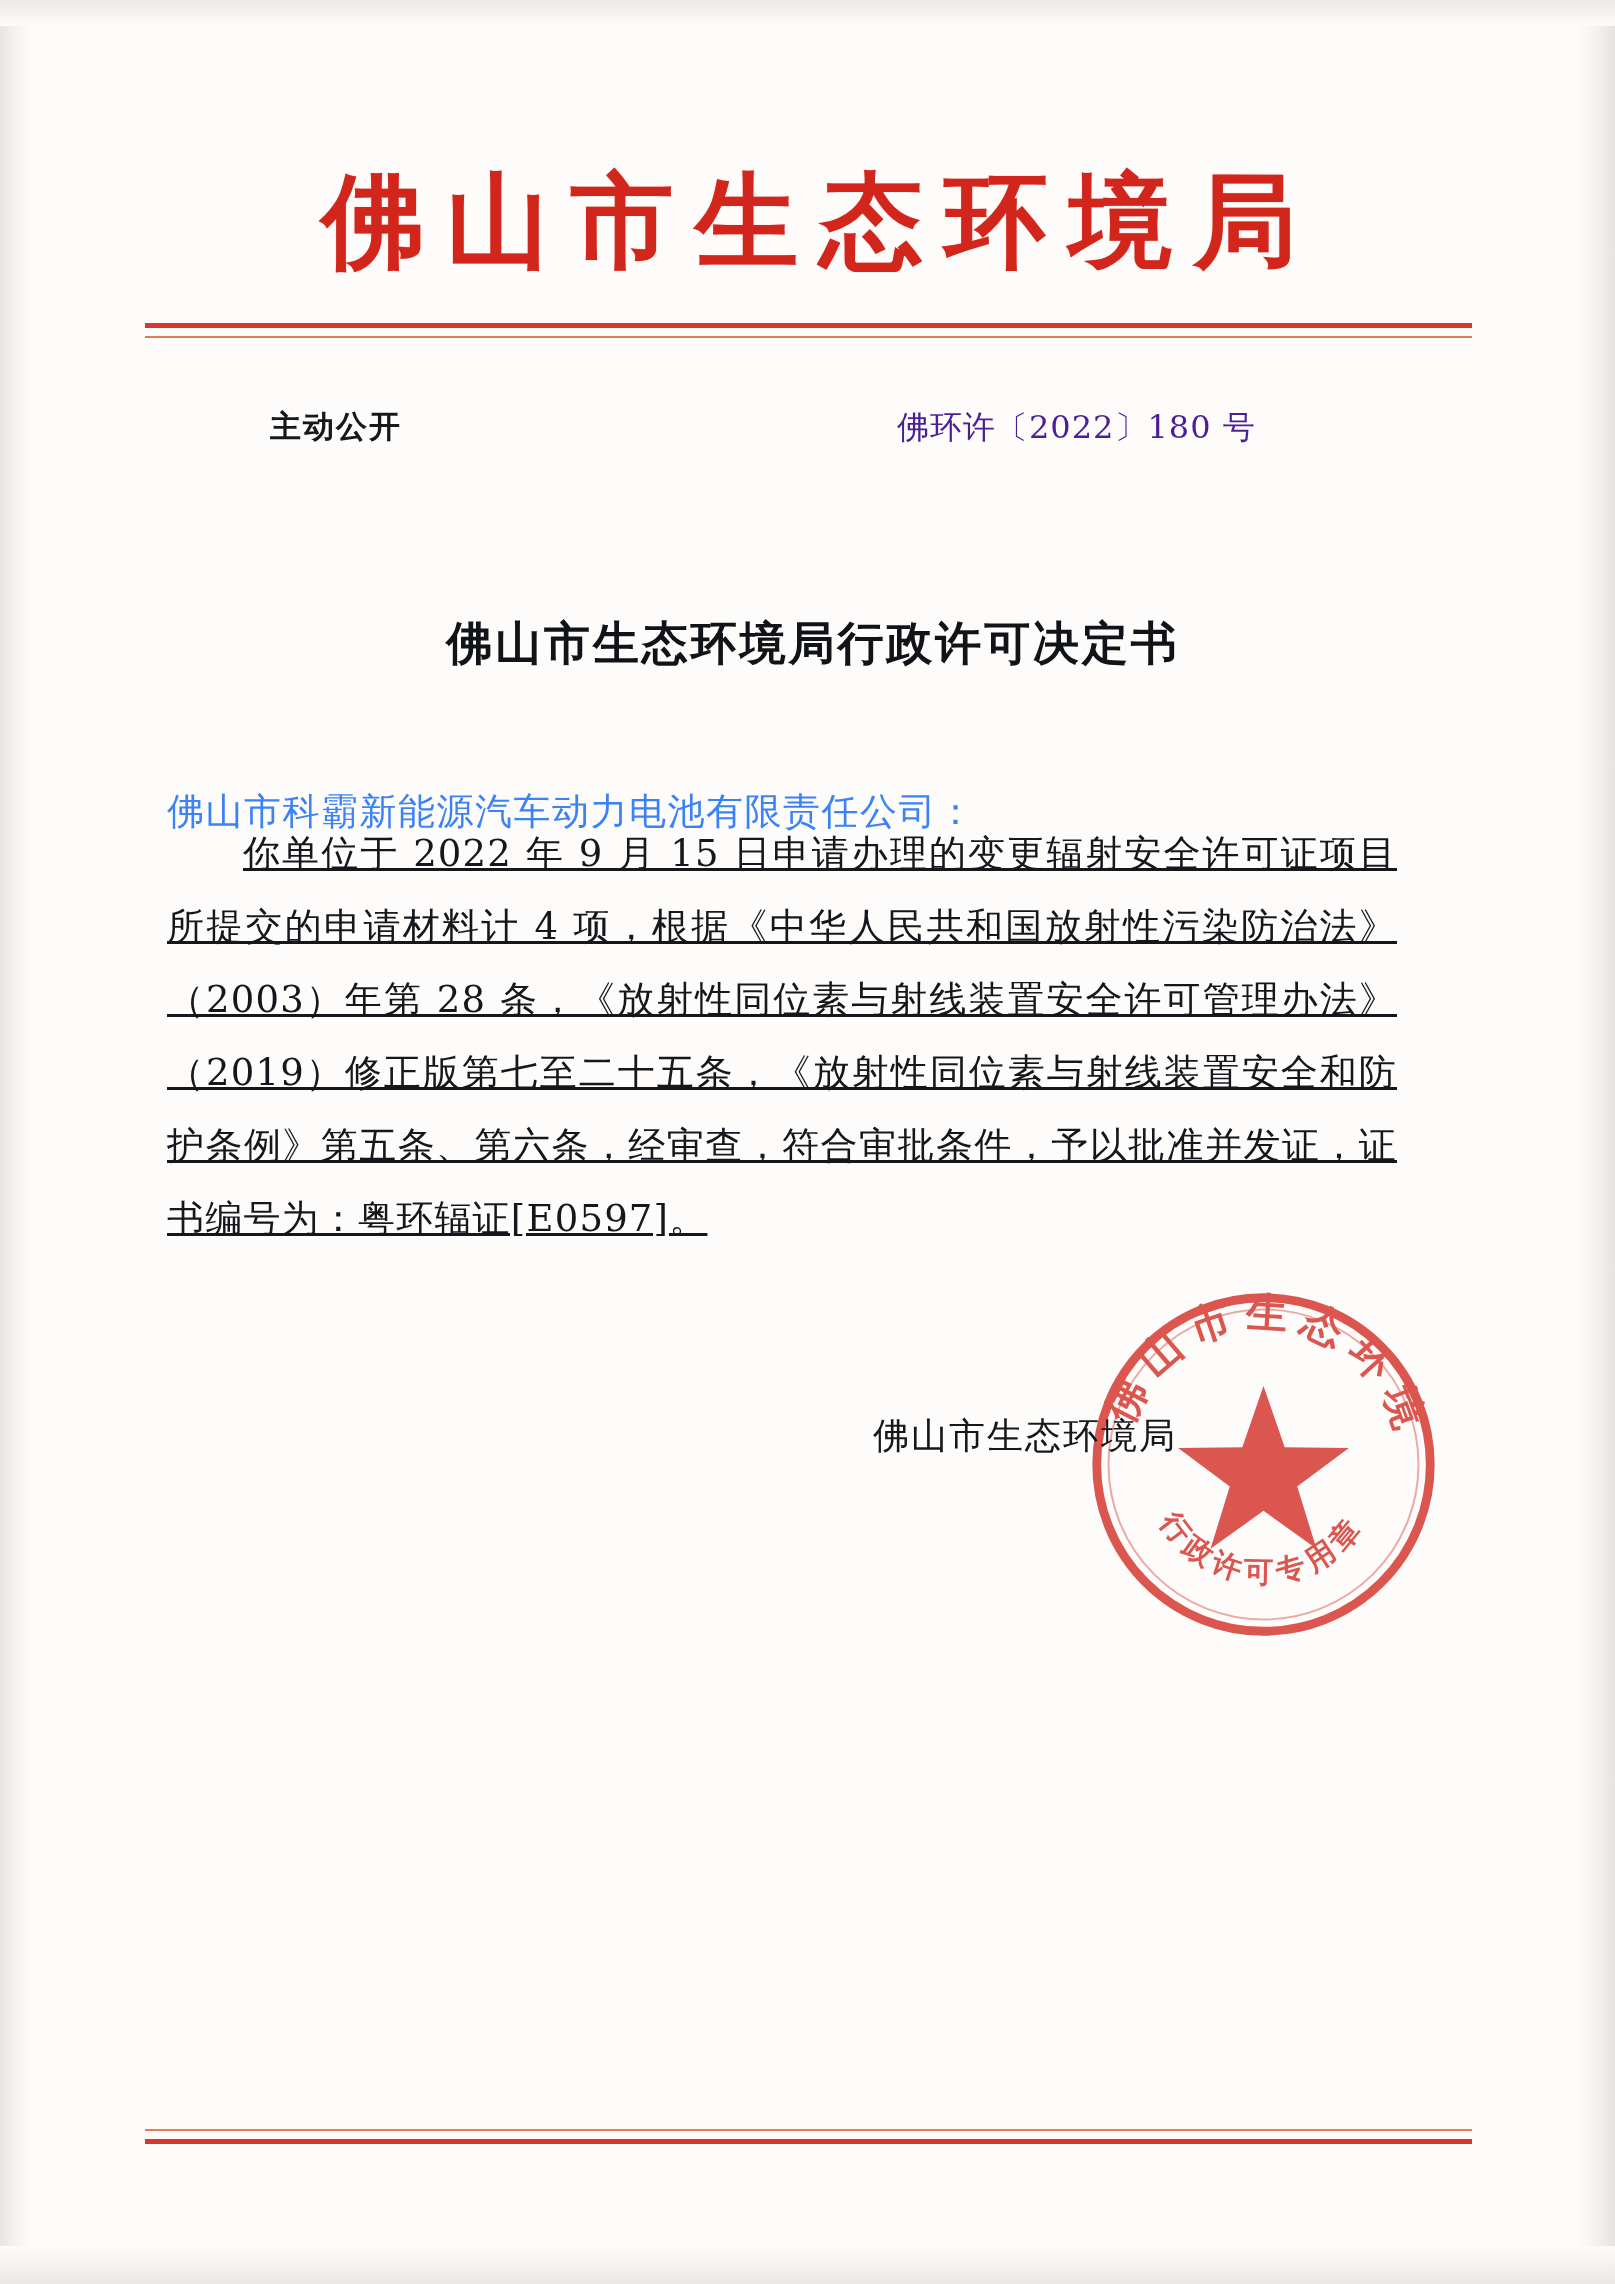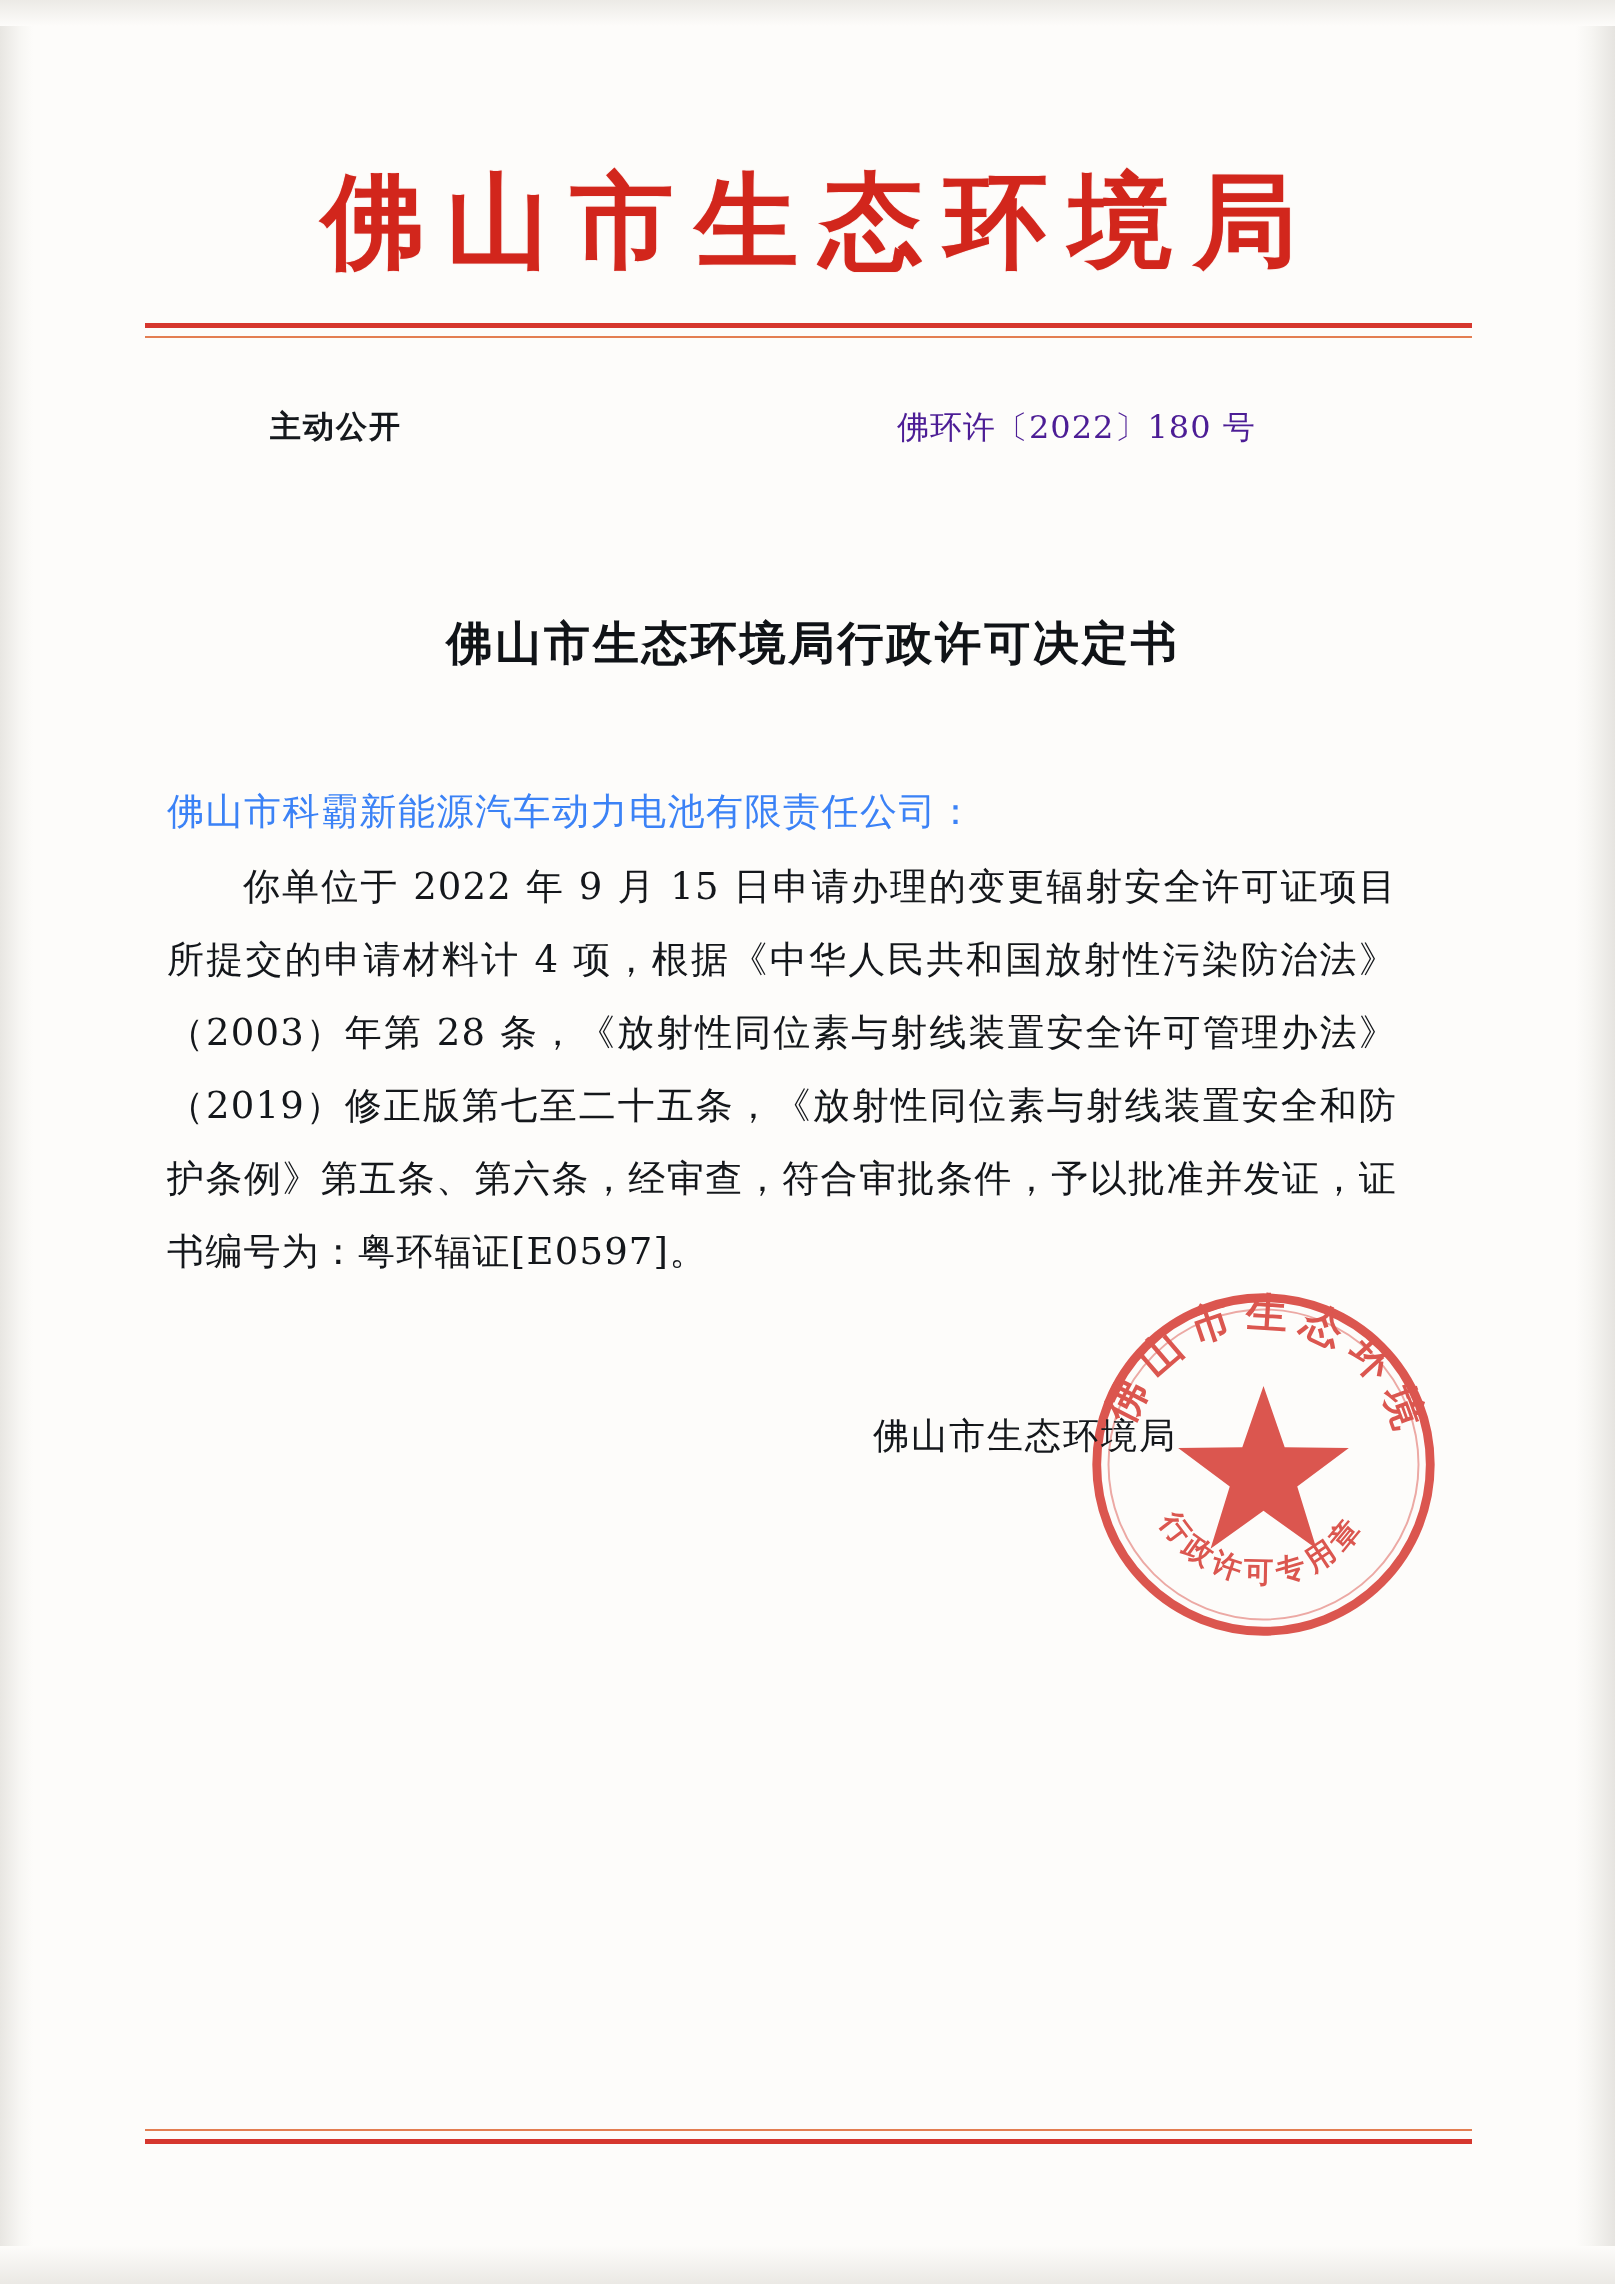--- a/index.html
+++ b/index.html
@@ -141,30 +141,31 @@
     width: 1284px;
     font-size: 37px;
     line-height: 1.5;
     color: #3b82f6;
     letter-spacing: 1.5px;
     white-space: nowrap;
   }
 
   .body-text {
     position: absolute;
-    top: 850px;
+    top: 817px;
     left: 0;
     width: 1230px;
     font-size: 37px;
     line-height: 73px;
     color: #14171b;
     letter-spacing: 1.2px;
     text-align: justify;
     text-justify: inter-ideograph;
     text-indent: 76px;
+    text-decoration: underline;
   }
 
   
   .signature {
     position: absolute;
     top: 1397px;
     left: 706px;
     width: 510px;
     font-size: 36px;
     line-height: 78px;

